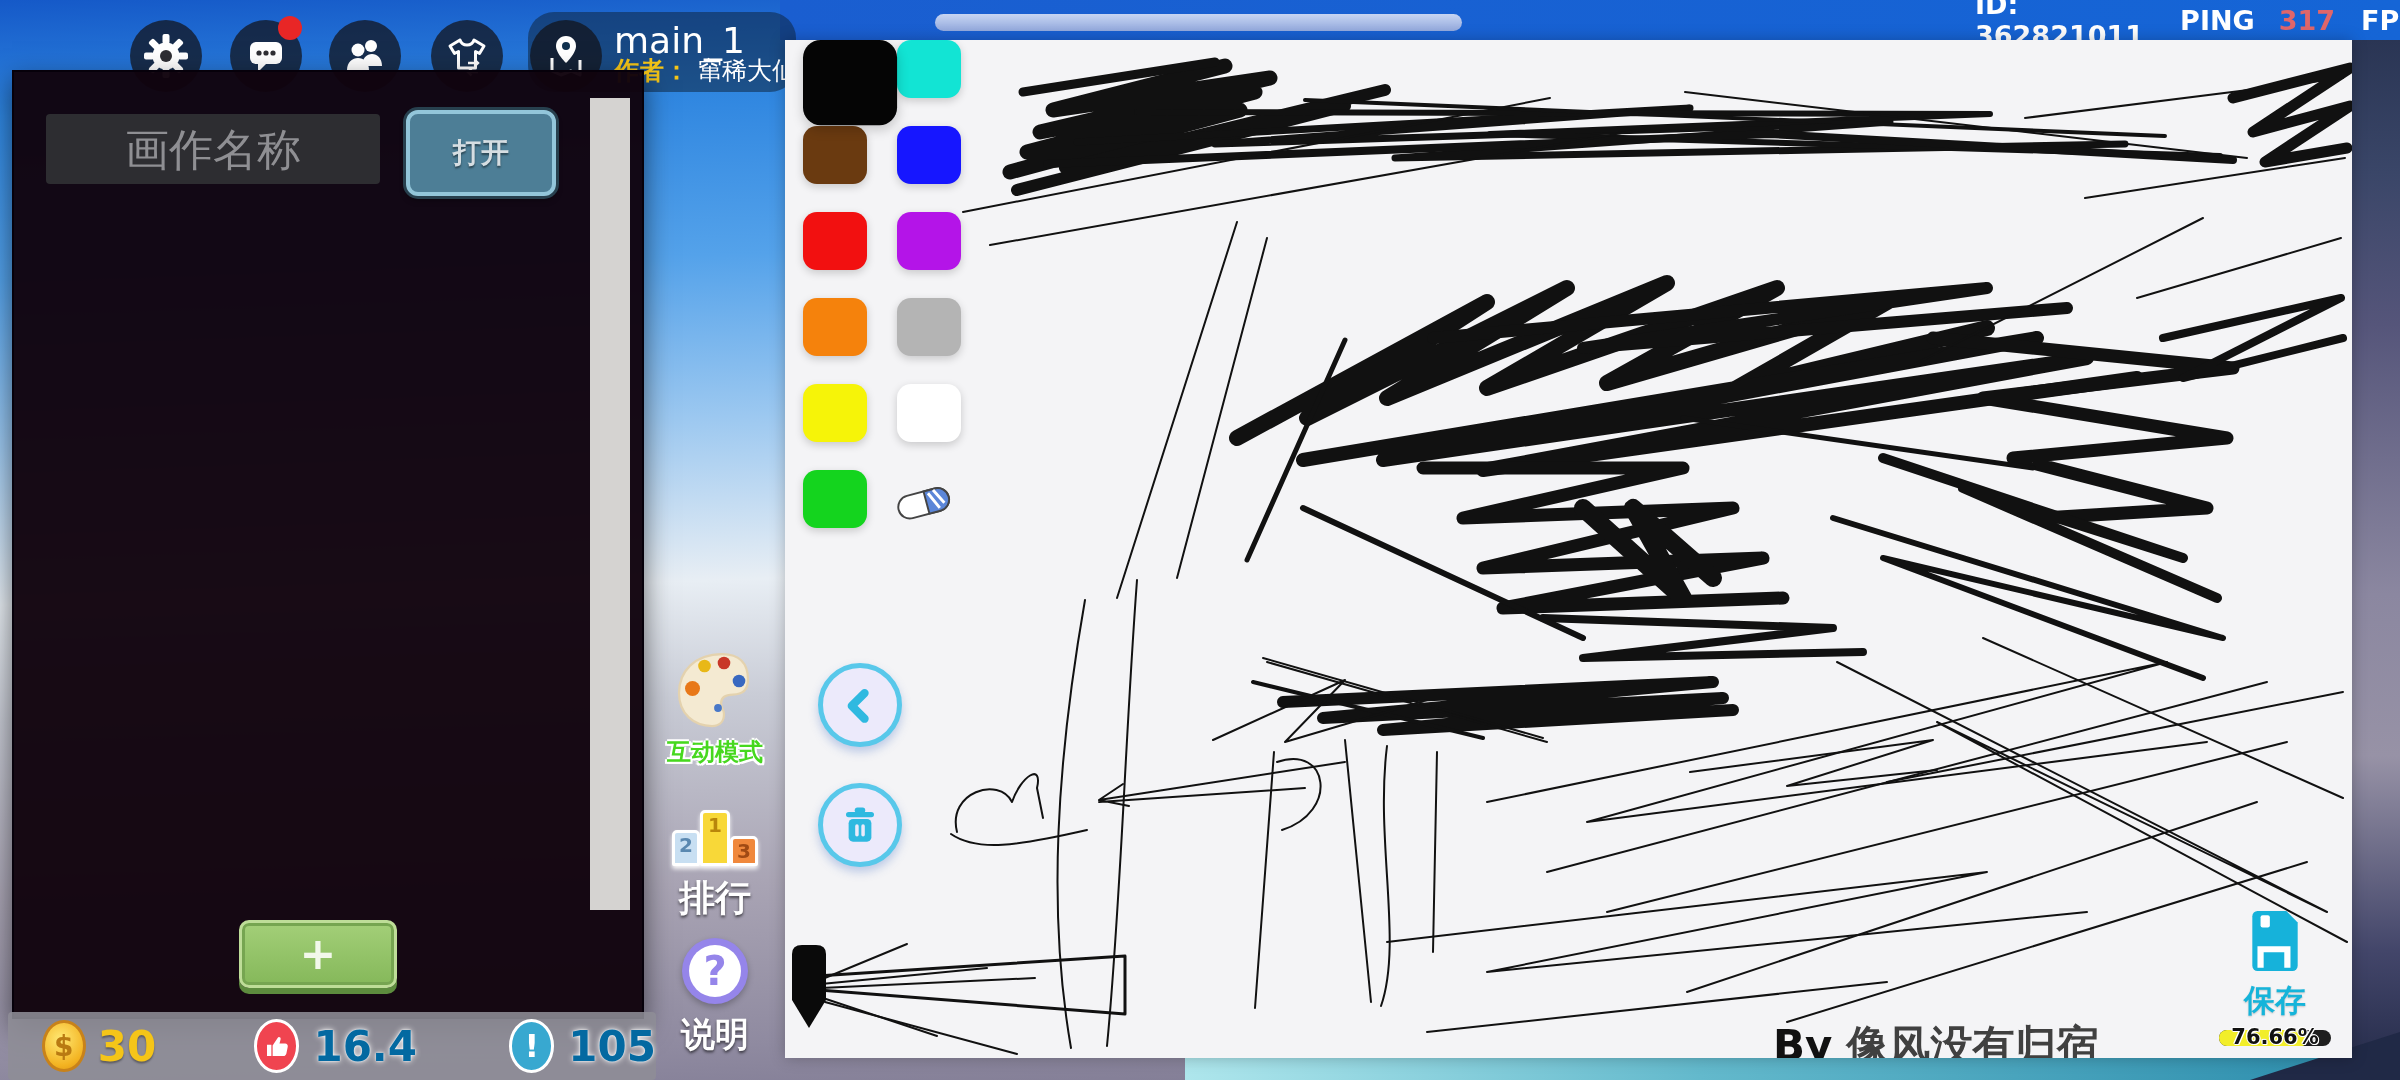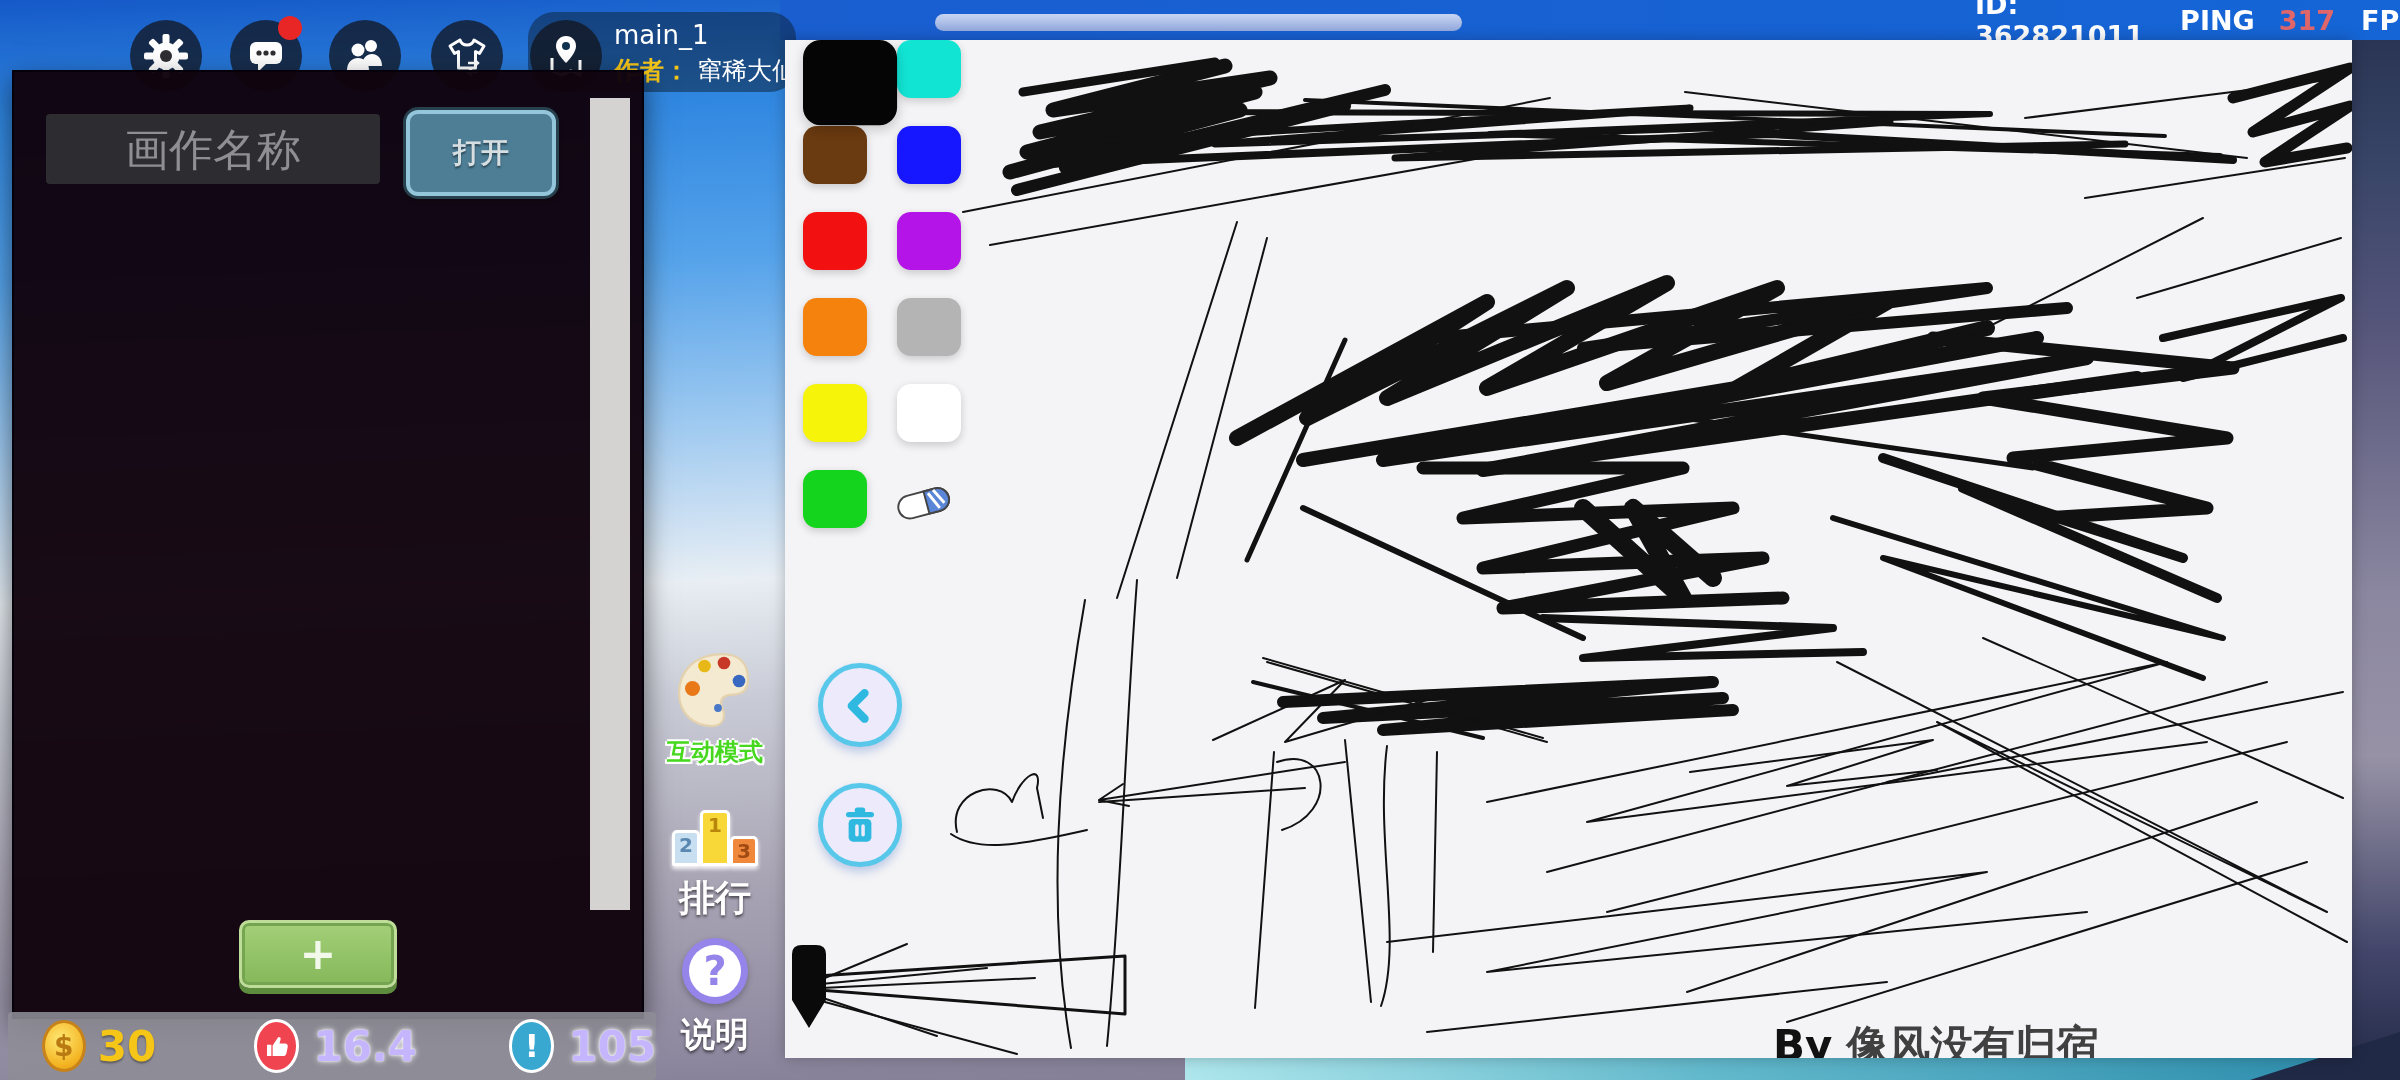--- a/index.html
+++ b/index.html
@@ -25,21 +25,21 @@
     background:linear-gradient(#c7d5f2,#93a9dd);}
   #hud{position:absolute;left:1975px;top:0;height:40px;display:flex;align-items:center;
     color:#fff;font-weight:bold;font-size:27px;}
   #hud .ping-val{color:#e0666a;}
   
   .hbtn{position:absolute;top:20px;width:72px;height:72px;border-radius:50%;
     background:rgba(18,18,24,.72);display:flex;align-items:center;justify-content:center;}
   .badge{position:absolute;left:48px;top:-4px;width:24px;height:24px;border-radius:50%;background:#e82626;}
   #author-card{position:absolute;left:528px;top:12px;width:268px;height:80px;border-radius:26px;
     background:rgba(14,38,66,.55);color:#fff;}
-  #author-card .room{position:absolute;left:86px;top:8px;font-size:26px;}
+  #author-card .room{position:absolute;left:86px;top:8px;font-size:36px;}
   #author-card .line2{position:absolute;left:86px;top:42px;font-size:25px;white-space:nowrap;}
   #author-card .lbl{color:#f5c518;font-weight:bold;}
   
   #panel{position:absolute;left:12px;top:70px;width:628px;height:945px;
     background:rgba(17,3,13,.97);border:2px solid #06000a;box-shadow:0 10px 26px rgba(0,0,0,.55);}
   #artname{position:absolute;left:32px;top:42px;width:330px;height:68px;background:#2d2d31;
     border:none;border-radius:4px;color:#cfcfcf;font-size:44px;text-align:center;outline:none;
     font-family:inherit;}
   #artname::placeholder{color:#8f8f93;}
   #open-btn{position:absolute;left:392px;top:38px;width:142px;height:78px;border-radius:12px;
@@ -49,21 +49,21 @@
   #panel-scrollbar{position:absolute;left:576px;top:26px;width:40px;height:812px;background:#d5d3d1;}
   #add-btn{position:absolute;left:225px;top:848px;width:152px;height:62px;border-radius:10px;
     background:linear-gradient(#a3cf78,#85b85a);border:3px solid #bedd98;
     box-shadow:0 6px 0 #5d8c3e,inset 0 0 0 3px #76a551;color:#f2f8ea;font-size:44px;font-weight:bold;
     display:flex;align-items:center;justify-content:center;line-height:0;cursor:pointer;}
   
   #stats{position:absolute;left:8px;top:1012px;width:648px;height:68px;border-radius:4px;
     background:rgba(142,141,150,.88);display:flex;align-items:center;}
   .stat-num{font-weight:bold;font-size:42px;}
   #coin-num{color:#f5c518;text-shadow:0 2px 2px rgba(0,0,0,.35);margin-left:12px;}
-  .red-num{color:#c4b5fd;text-shadow:0 0 6px #fff,0 0 2px #fff;margin-left:14px;}
+  .red-num{color:#0369a1;text-shadow:0 0 6px #fff,0 0 2px #fff;margin-left:14px;}
   #coin-icon{width:46px;height:46px;border-radius:50%;margin-left:34px;
     background:radial-gradient(circle at 40% 35%,#ffe873,#f3b321 70%,#dd9414);
     border:3px solid #c8821a;color:#b97a12;font-size:28px;font-weight:bold;
     display:flex;align-items:center;justify-content:center;}
   .stat-circle{width:48px;height:48px;border-radius:50%;border:3px solid #fff;
     display:flex;align-items:center;justify-content:center;}
   #like-icon{background:#f04450;margin-left:98px;}
   #alert-icon{background:#38a8d0;margin-left:92px;color:#fff;font-size:32px;font-weight:bold;}
   
   .side-btn{position:absolute;width:150px;text-align:center;cursor:pointer;}
@@ -348,15 +348,27 @@
         </g>
         <rect x="18.5" y="23" width="4" height="14" rx="2" fill="#eceafb"></rect>
         <rect x="25.5" y="23" width="4" height="14" rx="2" fill="#eceafb"></rect>
       </svg>
     </div>
 
     <div id="credit">
       <span>By</span><span class="name">像风没有归宿</span>
     </div>
 
+    <div id="save-block">
+      <svg width="58" height="66" viewBox="0 0 56 64">
+        <path d="M6,8 a5,5 0 0 1 5,-5 h28 l11,11 v42 a5,5 0 0 1 -5,5 H11 a5,5 0 0 1 -5,-5 z" fill="#16b2da"></path>
+        <rect x="14" y="7" width="9" height="12" rx="2" fill="#fff"></rect>
+        <path d="M14,58 V40 h26 v18" fill="none" stroke="#fff" stroke-width="6"></path>
+      </svg>
+      <div id="save-label">保存</div>
+      <div id="progress-pill">
+        <div id="progress-fill" style="width: 76.66%;"></div>
+        <div id="progress-text">76.66%</div>
+      </div>
+    </div>
   </div>
 
 </div>
 
 </body></html>

